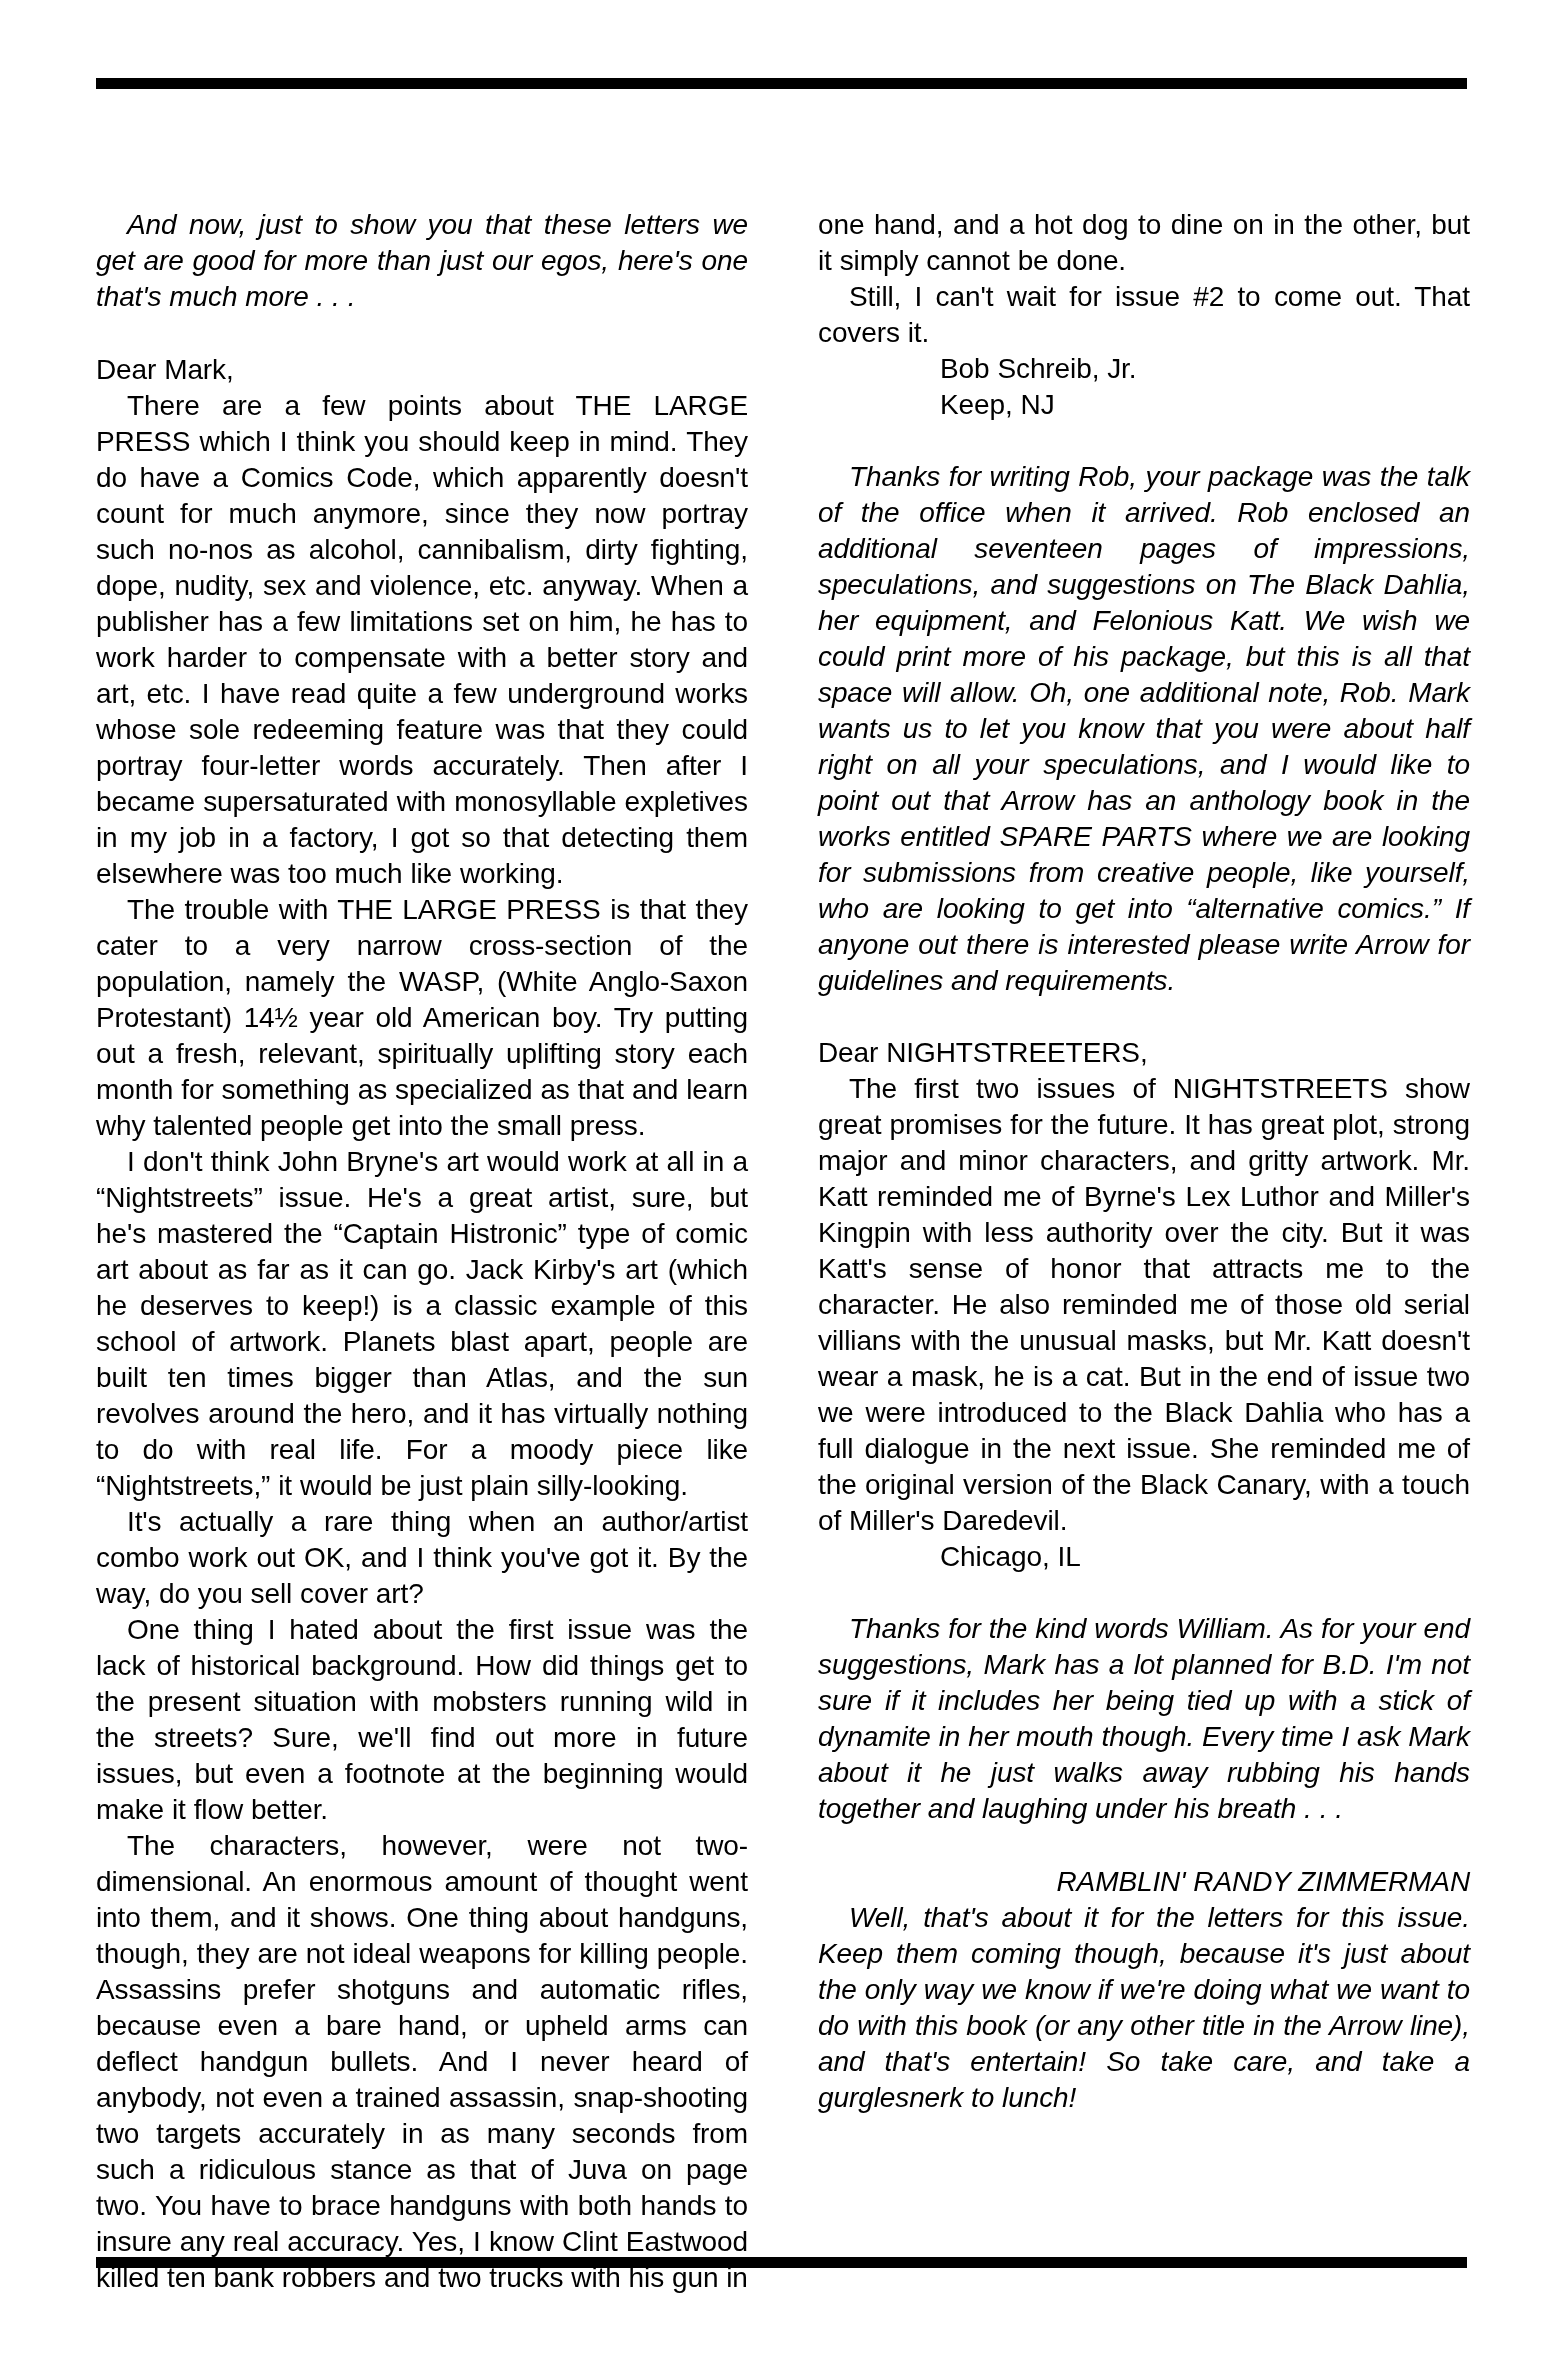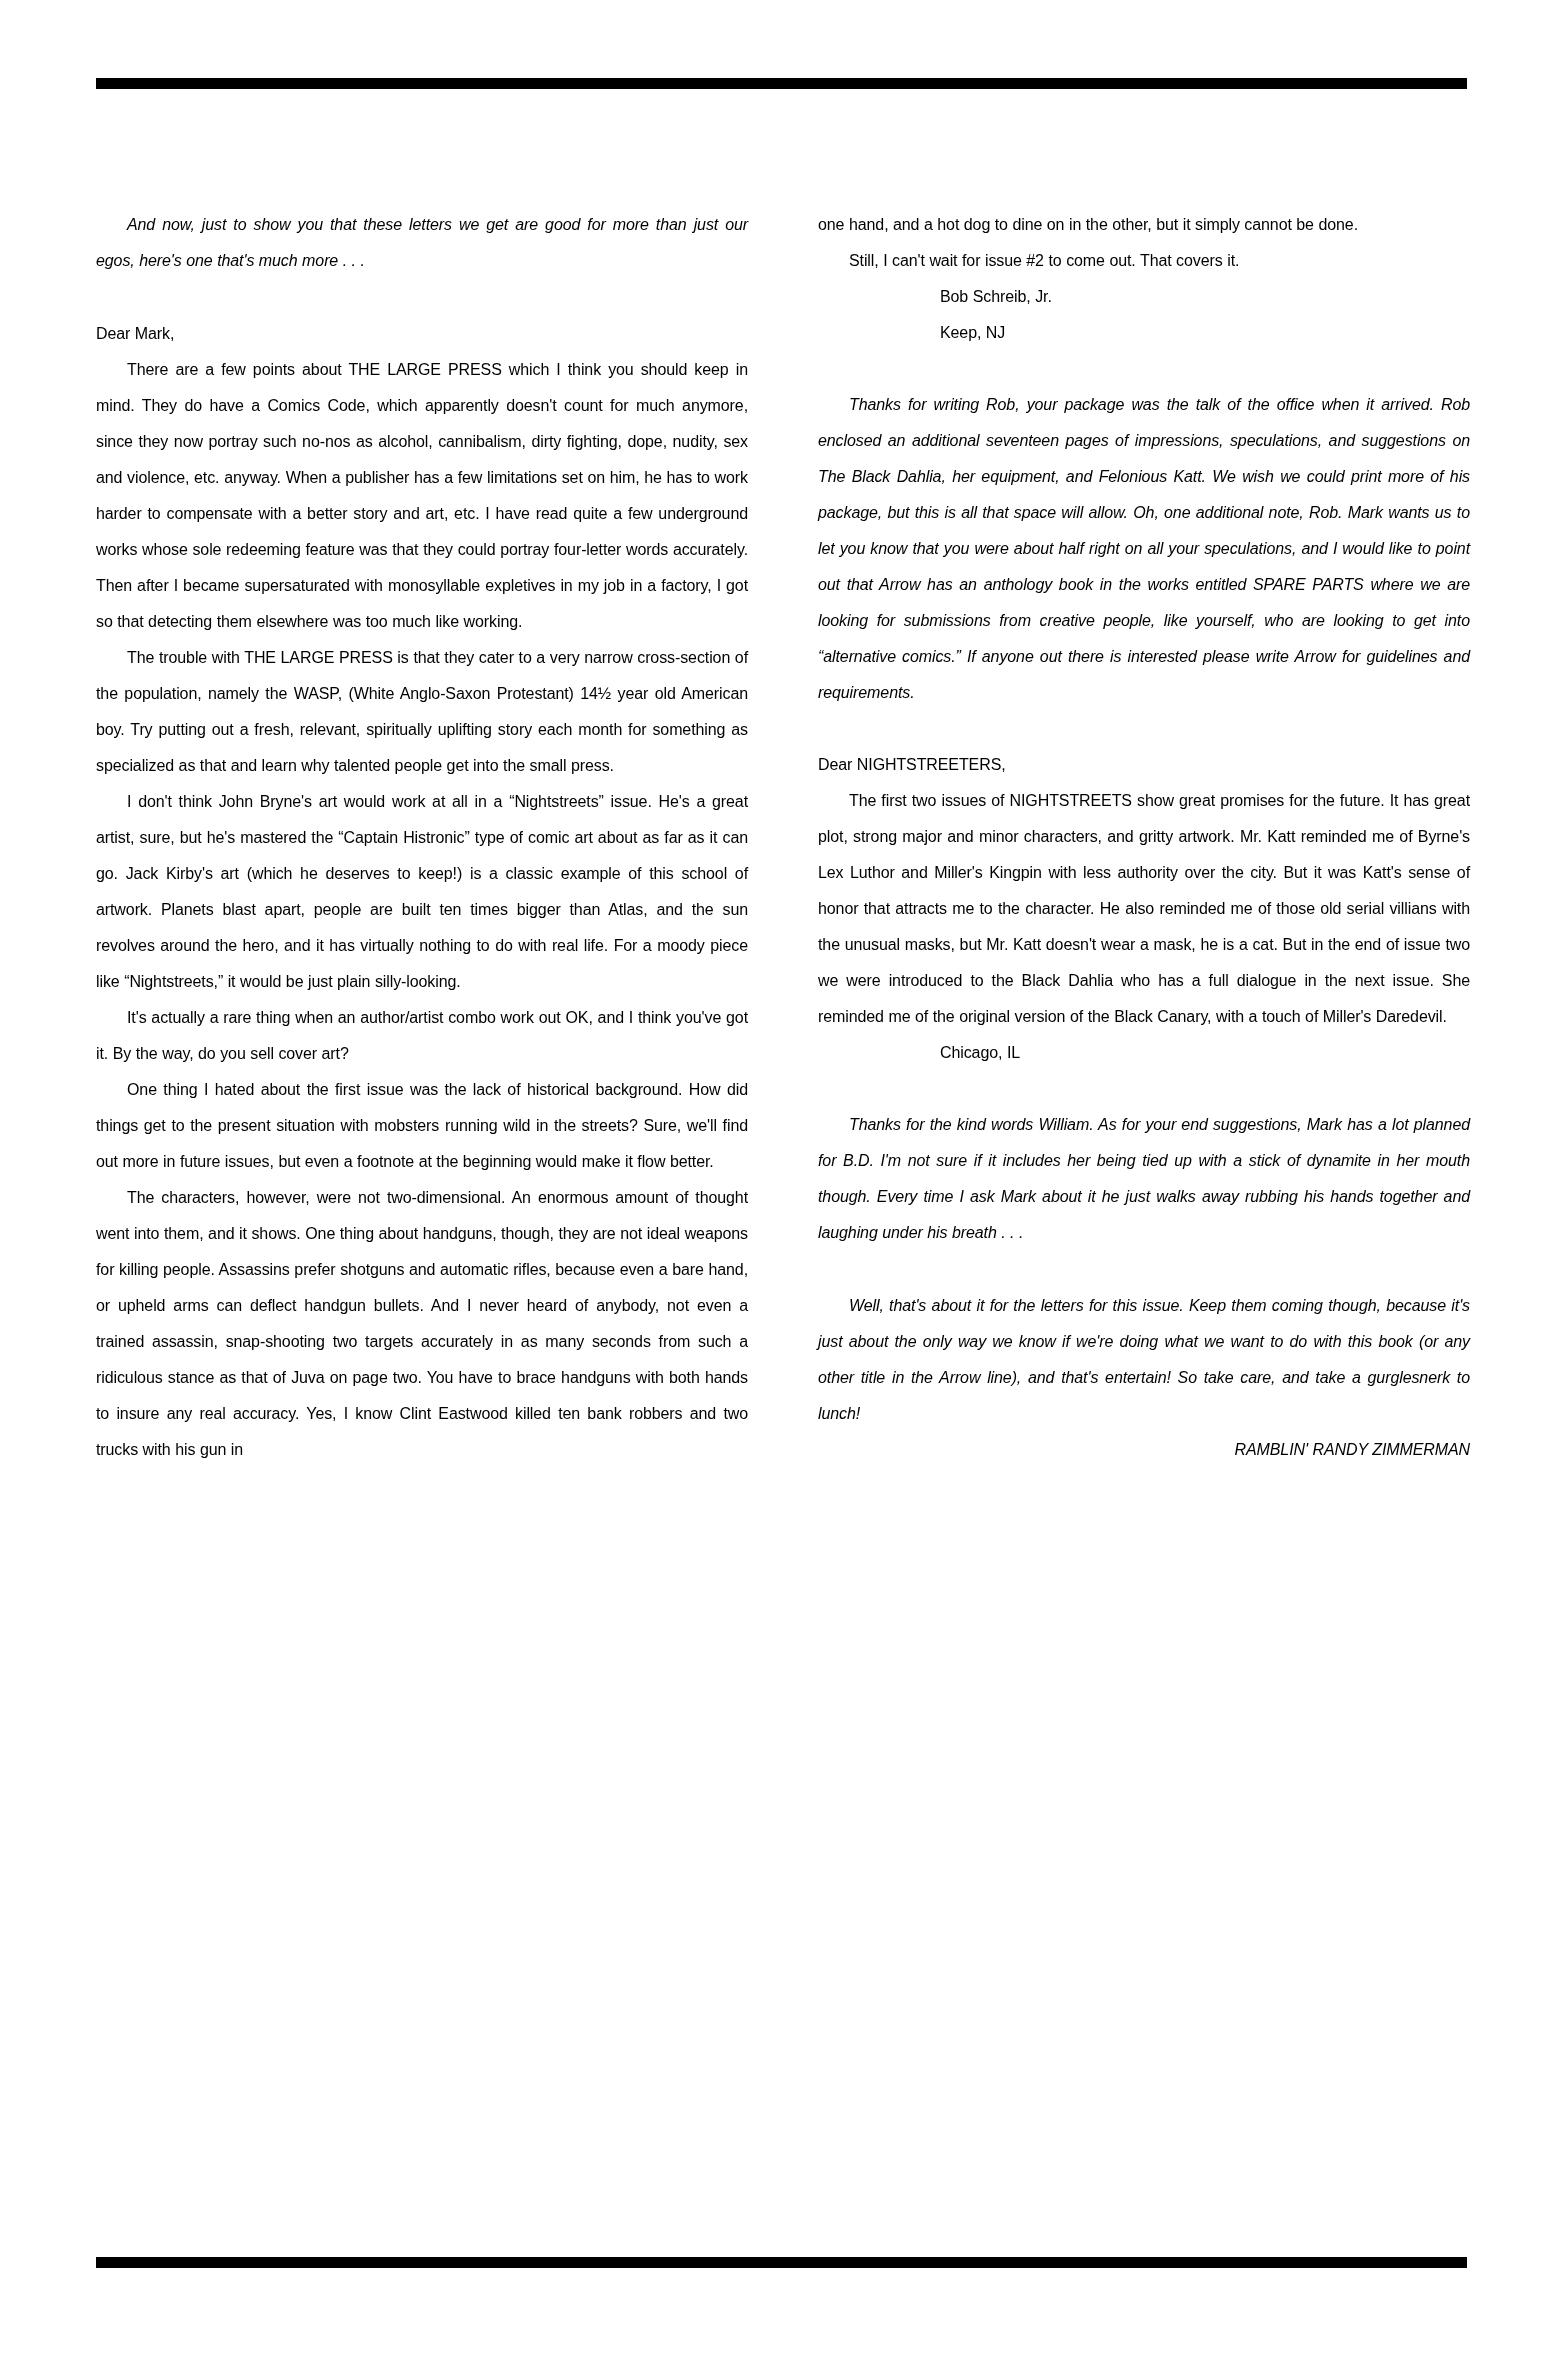--- a/index.html
+++ b/index.html
@@ -41,21 +41,21 @@
     display: flex;
     gap: 70px;
   }
   .col {
     width: 652px;
     flex: 0 0 652px;
   }
 
   p {
     margin: 0;
-    font-size: 16px;
+    font-size: 28px;
     line-height: 36px;
     text-align: justify;
     text-justify: inter-word;
     letter-spacing: -0.1px;
     word-spacing: 0.2px;
   }
   p.indent { text-indent: 31px; }
   p.noindent { text-indent: 0; }
   p.ital {
     font-style: italic;
@@ -127,21 +127,21 @@
 
 
       <p class="sig">Chicago, IL</p>
 
       <div class="gap-sm"></div>
 
       <p class="ital indent">Thanks for the kind words William. As for your end suggestions, Mark has a lot planned for B.D. I'm not sure if it includes her being tied up with a stick of dynamite in her mouth though. Every time I ask Mark about it he just walks away rubbing his hands together and laughing under his breath . . .</p>
 
       <div class="gap-md"></div>
 
+      <p class="ital sig-right">RAMBLIN' RANDY ZIMMERMAN</p>
+
       <p class="ital indent">Well, that's about it for the letters for this issue. Keep them coming though, because it's just about the only way we know if we're doing what we want to do with this book (or any other title in the Arrow line), and that's entertain! So take care, and take a gurglesnerk to lunch!</p>
-
-      <p class="ital sig-right">RAMBLIN' RANDY ZIMMERMAN</p>
 
     </div>
 
   </div>
 </div>
 
 
 </body></html>

